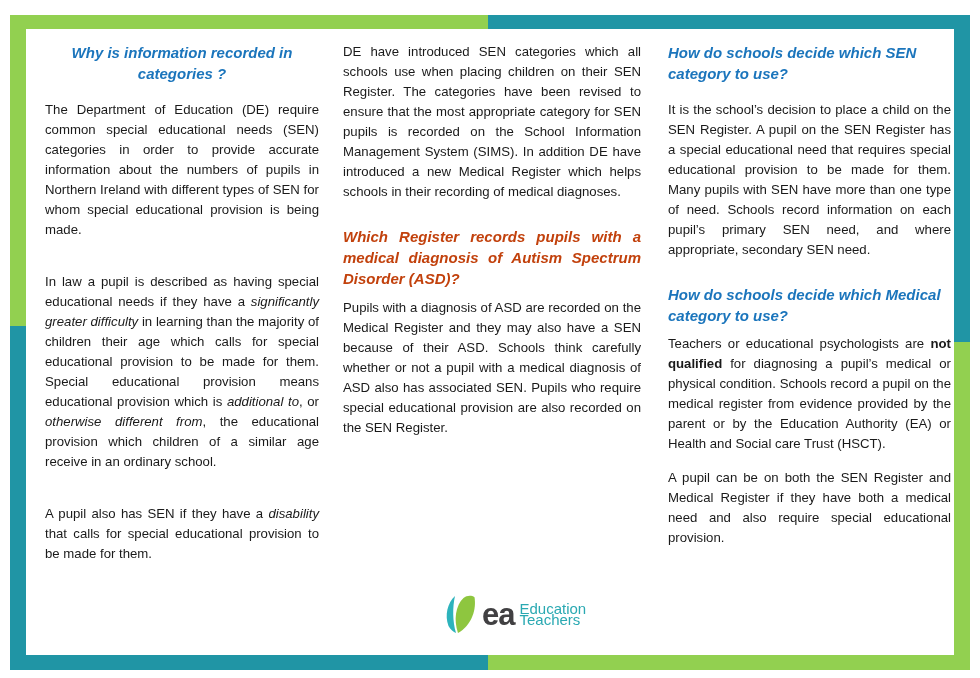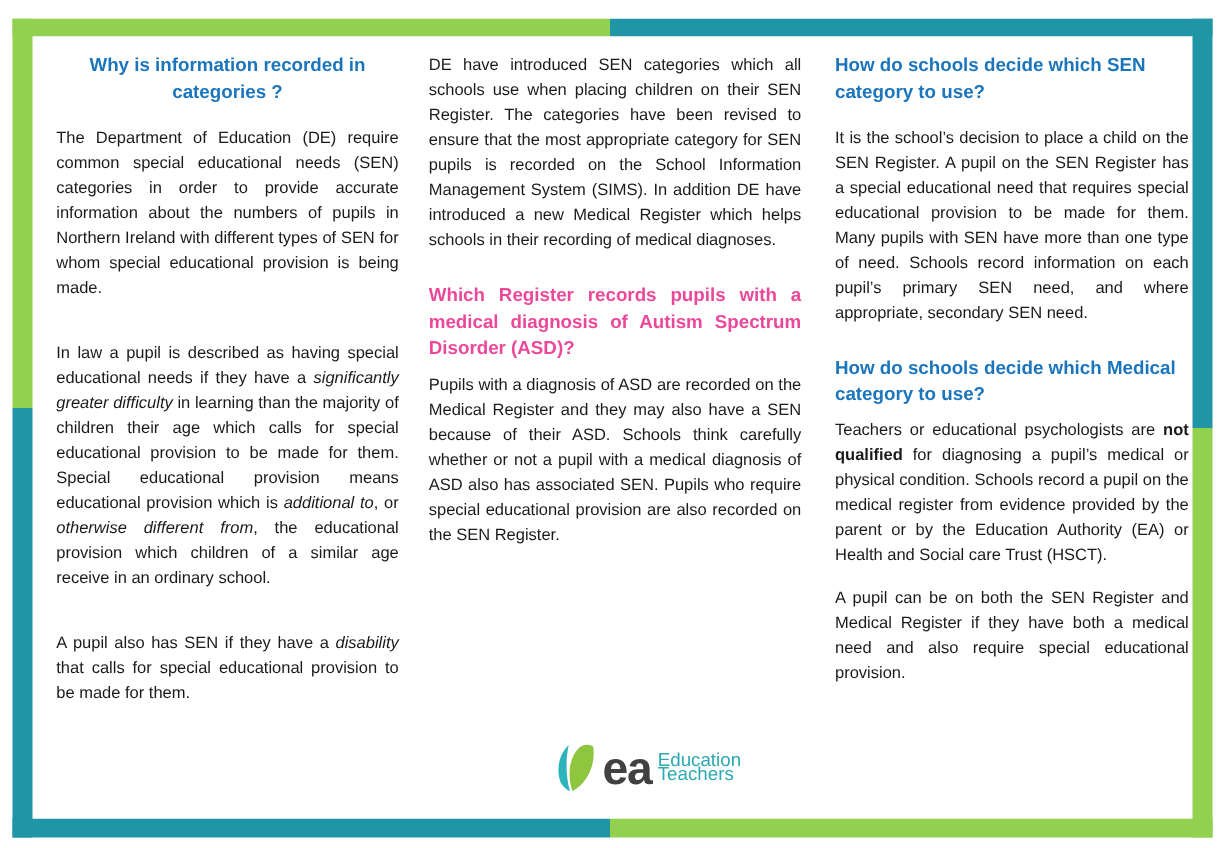--- a/index.html
+++ b/index.html
@@ -19,41 +19,41 @@
   .frame-right{left:954px;top:15px;width:16px;height:655px;
     background:linear-gradient(180deg,var(--frame-teal) 0 50%,var(--frame-green) 50% 100%);}
 
   
   .col{position:absolute;top:42px;color:var(--body-text);
        font-size:13.2px;line-height:20px;text-align:justify;}
   .col[data-col="0"]{left:45px;width:274px;}
   .col[data-col="1"]{left:343px;width:298px;}
   .col[data-col="2"]{left:668px;width:283px;}
 
-  .sec-heading{font-weight:700;font-size:15px;line-height:21px;margin:0 0 18px;text-align:left;}
+  .sec-heading{font-weight:700;font-size:15px;line-height:21px;margin:0 0 18px;text-align:left;font-style:italic;}
   .para{margin:0 0 24px;}
   .para .it{font-style:italic;}
   .para .bd{font-weight:700;}
 
   .col[data-col="0"] .sec-heading{text-align:center;margin-bottom:16px;}
   .col[data-col="0"] .para{margin-bottom:32px;}
 
   .col[data-col="1"] .sec-heading{margin-bottom:30px;}
   .col[data-col="1"] .section + .section{margin-top:10px;}
   .col[data-col="1"] .section + .section .sec-heading{margin-bottom:9px;text-align:justify;}
 
   .col[data-col="2"] .sec-heading{margin-bottom:16px;}
   .col[data-col="2"] .section + .section{margin-top:4px;}
   .col[data-col="2"] .section + .section .sec-heading{margin-bottom:8px;}
   .col[data-col="2"] .section + .section .para{margin-bottom:14px;}
 
   
   .logo{position:absolute;left:443px;top:594px;display:flex;align-items:center;}
   .logo svg{display:block;}
-  .logo-ea{font-weight:700;font-size:37px;line-height:1;color:var(--logo-gray);
+  .logo-ea{font-weight:700;font-size:31px;line-height:1;color:var(--logo-gray);
            letter-spacing:-1px;margin-left:5px;}
   .logo-sub{display:flex;flex-direction:column;justify-content:center;
             margin-left:5px;font-size:15px;line-height:11px;color:var(--logo-teal);}
 </style>
 </head>
 <body>
 
 <div class="page">
 
   <div class="frame frame-top"></div>
@@ -67,21 +67,21 @@
         <p class="para"><span>The Department of Education (DE) require common special educational needs (SEN) categories in order to provide accurate information about the numbers of pupils in Northern Ireland with different types of SEN for whom special educational provision is being made.</span></p>
         <p class="para"><span>In law a pupil is described as having special educational needs if they have a </span><span class="it">significantly greater difficulty</span><span> in learning than the majority of children their age which calls for special educational provision to be made for them. Special educational provision means educational provision which is </span><span class="it">additional to</span><span>, or </span><span class="it">otherwise different from</span><span>, the educational provision which children of a similar age receive in an ordinary school.</span></p>
         <p class="para"><span>A pupil also has SEN if they have a </span><span class="it">disability</span><span> that calls for special educational provision to be made for them.</span></p>
       </div>
     </div>
   <div class="col" data-col="1">
       <div class="section">
         <p class="para"><span>DE have introduced SEN categories which all schools use when placing children on their SEN Register. The categories have been revised to ensure that the most appropriate category for SEN pupils is recorded on the School Information Management System (SIMS). In addition DE have introduced a new Medical Register which helps schools in their recording of medical diagnoses.</span></p>
       </div>
       <div class="section">
-        <div class="sec-heading" style="color: #ec4899;">Which Register records pupils with a medical diagnosis of Autism Spectrum Disorder (ASD)?</div>
+        <div class="sec-heading" style="color: #c2410c;">Which Register records pupils with a medical diagnosis of Autism Spectrum Disorder (ASD)?</div>
         <p class="para"><span>Pupils with a diagnosis of ASD are recorded on the Medical Register and they may also have a SEN because of their ASD. Schools think carefully whether or not a pupil with a medical diagnosis of ASD also has associated SEN. Pupils who require special educational provision are also recorded on the SEN Register.</span></p>
       </div>
     </div>
   <div class="col" data-col="2">
       <div class="section">
         <div class="sec-heading" style="color: rgb(27, 117, 188);">How do schools decide which SEN category to use?</div>
         <p class="para"><span>It is the school’s decision to place a child on the SEN Register. A pupil on the SEN Register has a special educational need that requires special educational provision to be made for them. Many pupils with SEN have more than one type of need. Schools record information on each pupil’s primary SEN need, and where appropriate, secondary SEN need.</span></p>
       </div>
       <div class="section">
         <div class="sec-heading" style="color: rgb(27, 117, 188);">How do schools decide which Medical category to use?</div>

